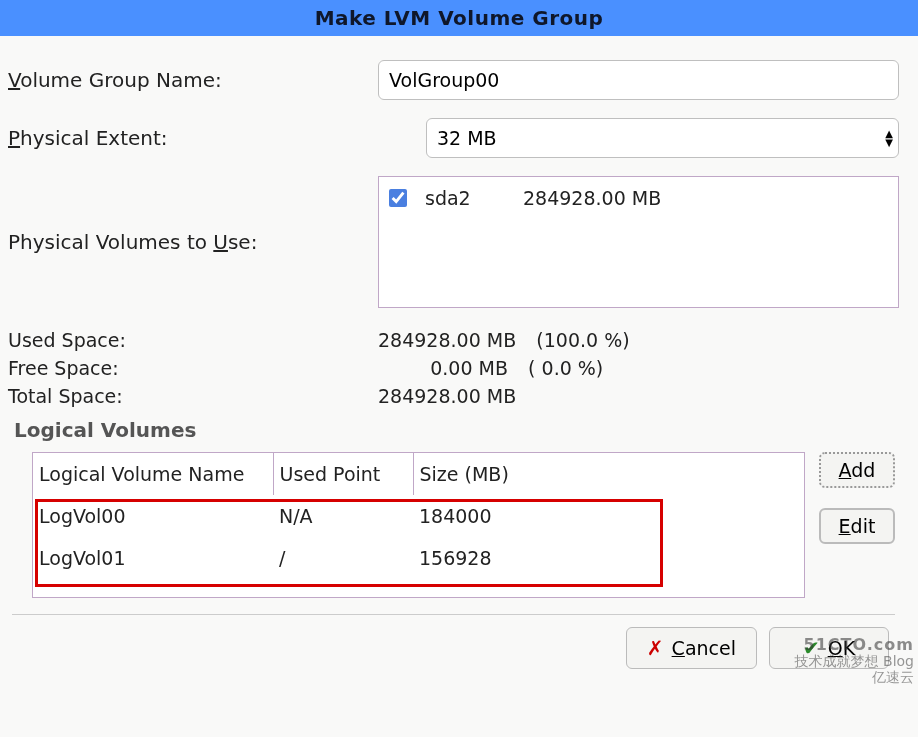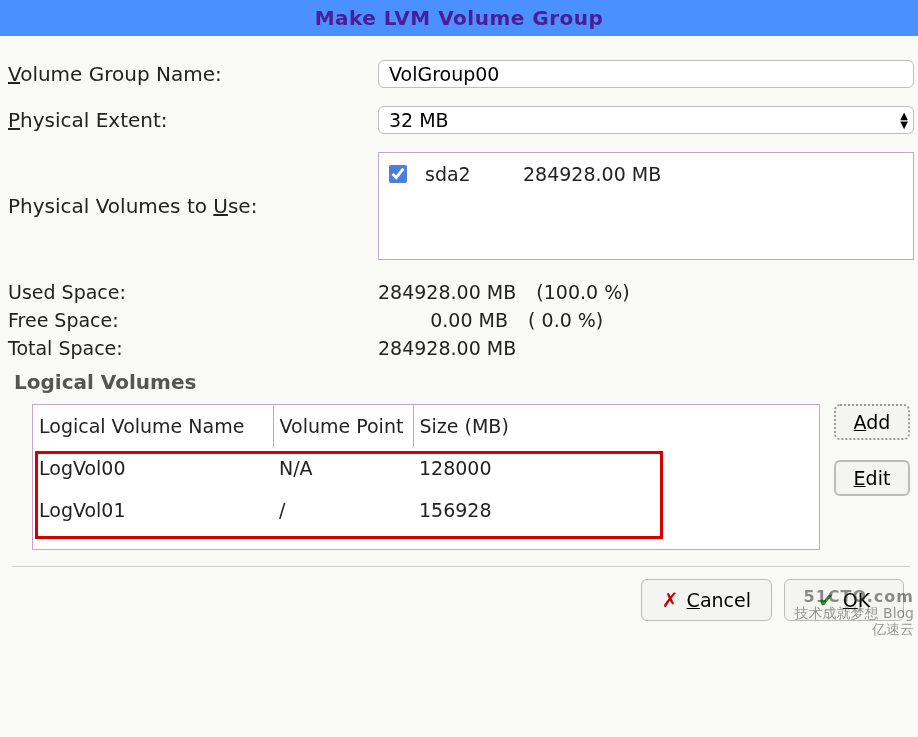--- a/index.html
+++ b/index.html
@@ -5,73 +5,74 @@
     * { box-sizing: border-box; margin: 0; padding: 0; }
     body {
       font-family: "DejaVu Sans", "Liberation Sans", Arial, sans-serif;
       font-size: 19px;
       color: #222;
       background: #f9f9f8;
       width: 918px;
     }
     .title-bar {
       background: #4a90ff;
-      color: #4c1d95;
+      color: #0f172a;
       font-weight: bold;
       text-align: center;
       padding: 6px 0;
       font-size: 20px;
       letter-spacing: 0.5px;
     }
     .content {
-      padding: 24px 4px 8px 8px;
+      padding: 24px 19px 8px 8px;
     }
     .form-row {
       display: flex;
       align-items: center;
       margin-bottom: 18px;
     }
     .form-row .label {
       width: 370px;
       font-size: 20px;
     }
     .underline { text-decoration: underline; }
     .input, .select {
       flex: 1;
-      height: 28px;
+      height: 40px;
       border: 1px solid #bfbfbf;
       border-radius: 6px;
       background: #fff;
       padding: 0 10px;
       font-size: 19px;
       font-family: inherit;
     }
     .select-wrap {
       flex: 1;
       position: relative;
       display: flex;
+      margin-left: 48px;
     }
     .select-arrows {
       position: absolute;
       right: 6px;
       top: 50%;
       transform: translateY(-50%);
       display: flex;
       flex-direction: column;
       font-size: 10px;
       line-height: 9px;
       color: #000;
       pointer-events: none;
     }
     .pv-list {
       flex: 1;
       border: 1px solid #c0a7c7;
       background: #fff;
       padding: 8px;
-      height: 108px;
+      height: 132px;
     }
     .pv-item {
       display: flex;
       align-items: center;
       gap: 18px;
       padding: 2px 0;
     }
     .pv-item input[type="checkbox"] {
       width: 18px;
       height: 18px;
@@ -245,29 +246,29 @@
     </div>
 
     <div class="section-label">Logical Volumes</div>
 
     <div class="lv-container">
       <div class="lv-table-wrap">
         <table class="lv-table">
           <thead>
             <tr>
               <th style="width:240px">Logical Volume Name</th>
-              <th style="width:140px">Volume Point</th>
+              <th style="width:140px">Used Point</th>
               <th>Size (MB)</th>
             </tr>
           </thead>
           <tbody>
             <tr>
               <td>LogVol00</td>
               <td>N/A</td>
-              <td>128000</td>
+              <td>184000</td>
             </tr>
             <tr>
               <td>LogVol01</td>
               <td>/</td>
               <td>156928</td>
             </tr>
           </tbody>
         </table>
         <div class="highlight-box" style="left:2px; top:46px; width:628px; height:88px;"></div>
       </div>

